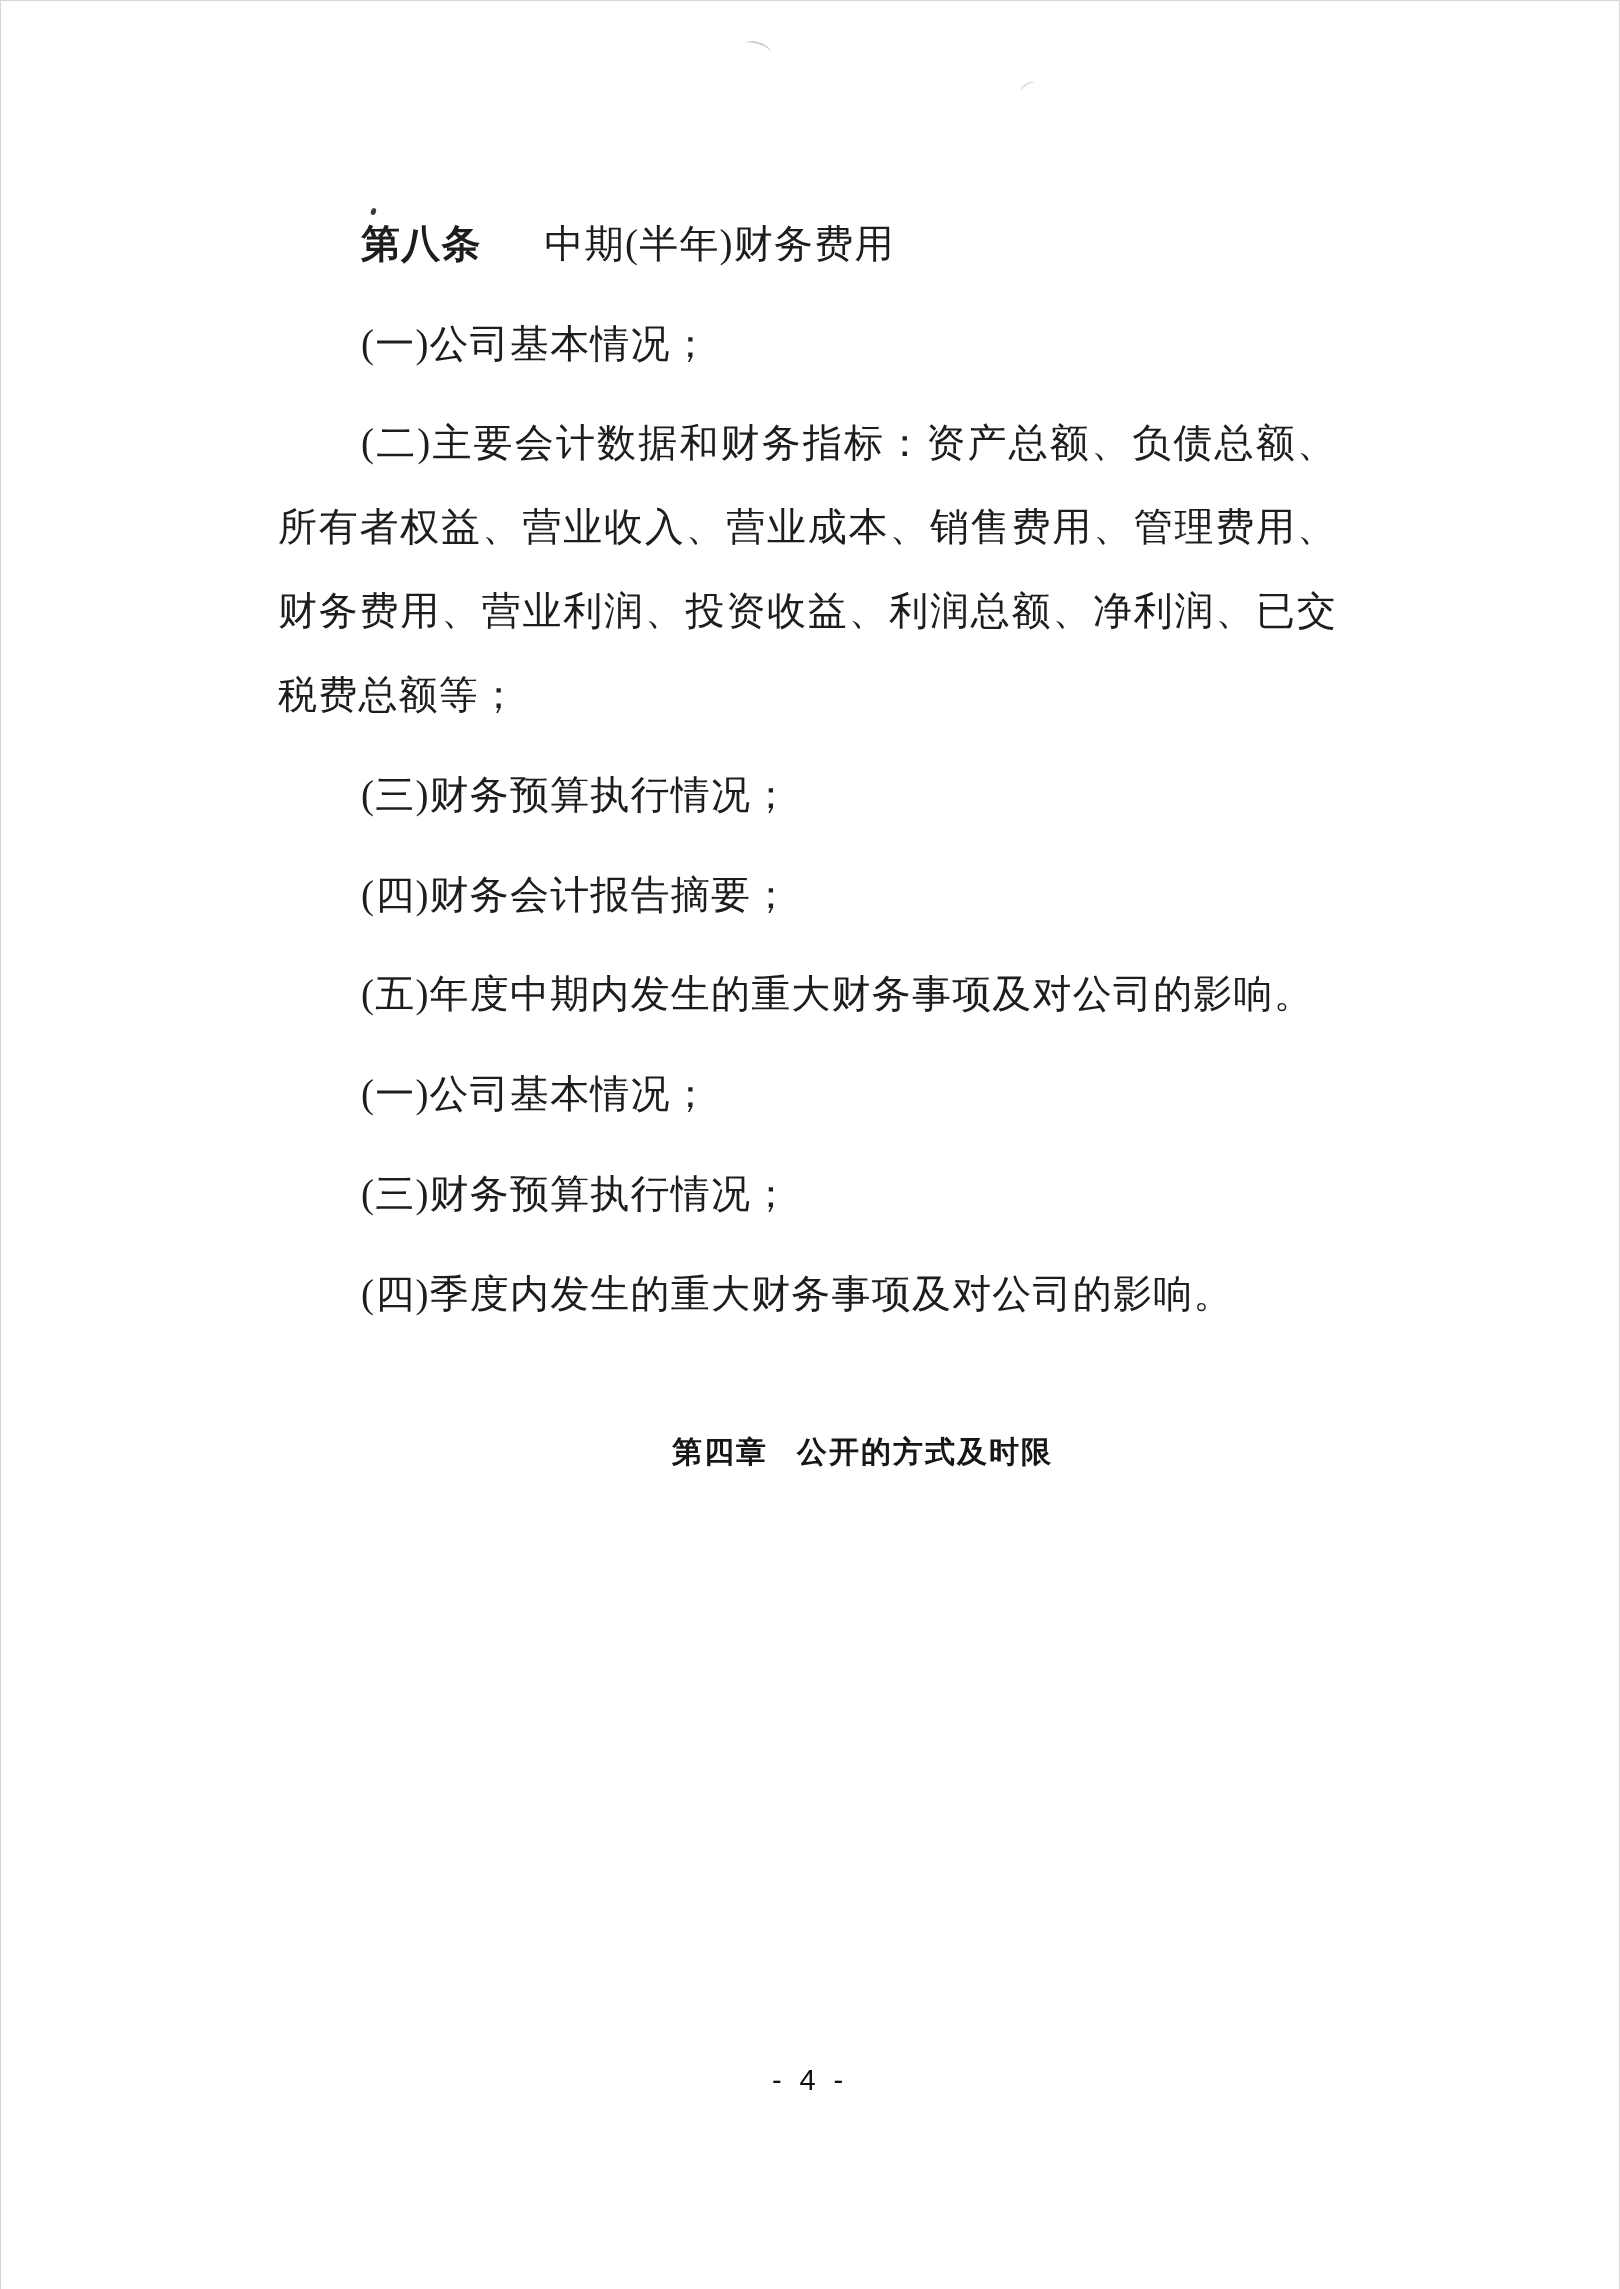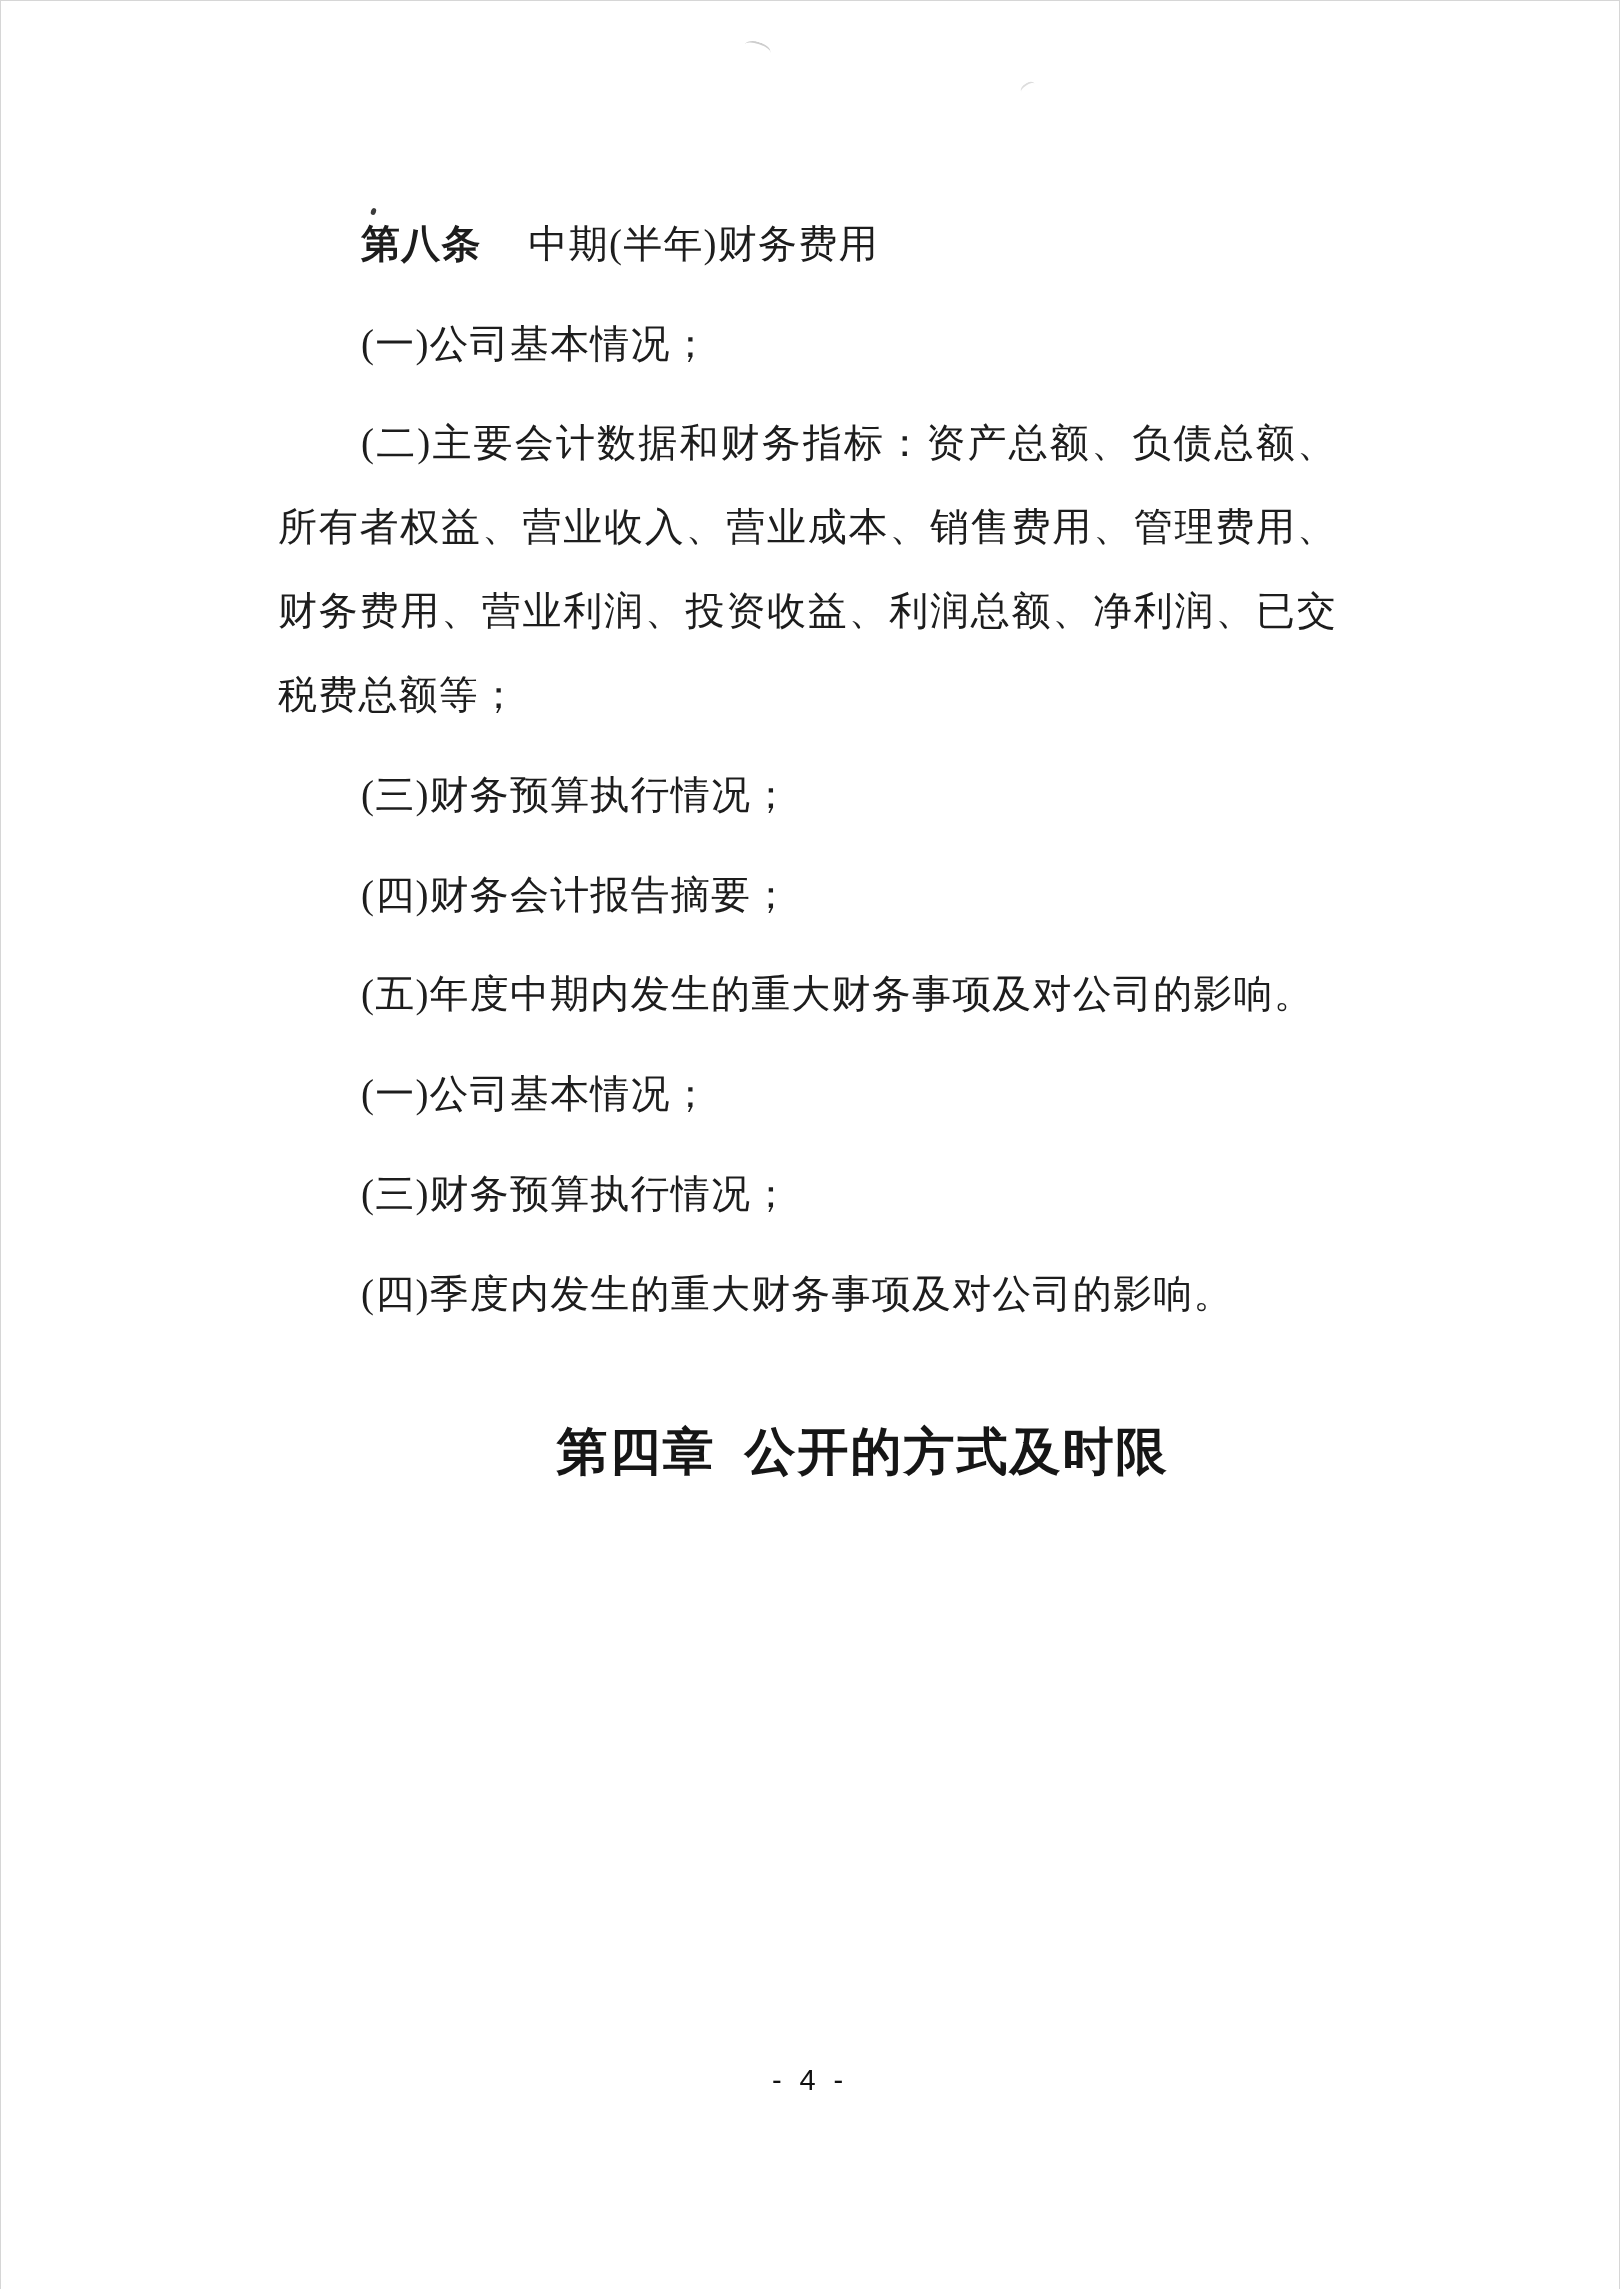--- a/index.html
+++ b/index.html
@@ -23,29 +23,29 @@
     line-height: 84px;
     letter-spacing: 1.2px;
     text-align: justify;
   }
   .para {
     margin: 0 0 15.7px 0;
     text-indent: 83px;
   }
   .article .label {
     font-weight: bold;
-    margin-right: 47px;
+    margin-right: 63px;
   }
   .chapter {
     margin: 72px 0 0 0;
     position: relative;
     left: 55px;
     text-align: center;
     text-indent: 0;
-    font-size: 51px;
+    font-size: 30px;
     line-height: 88px;
     font-weight: bold;
     letter-spacing: 2px;
     font-family: "Liberation Sans", "DejaVu Sans", sans-serif;
     color: #161616;
   }
   .chapter .chapter-label { margin-right: 29px; }
   .article-last { margin-top: 89px; }
   .pageno {
     position: absolute;

